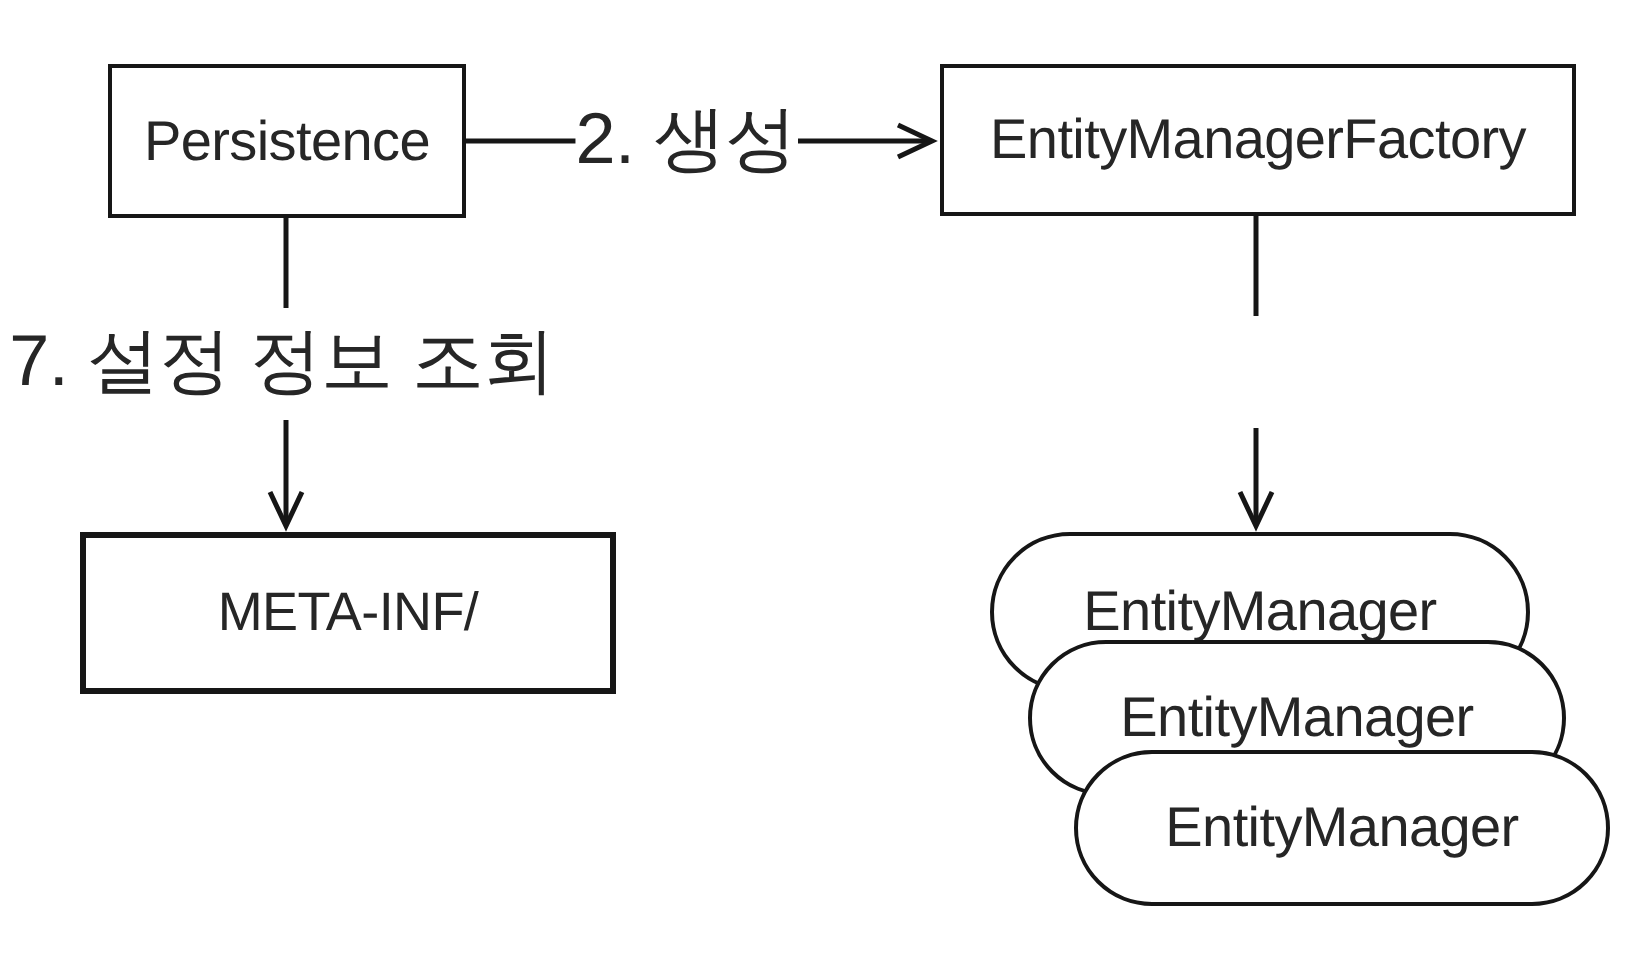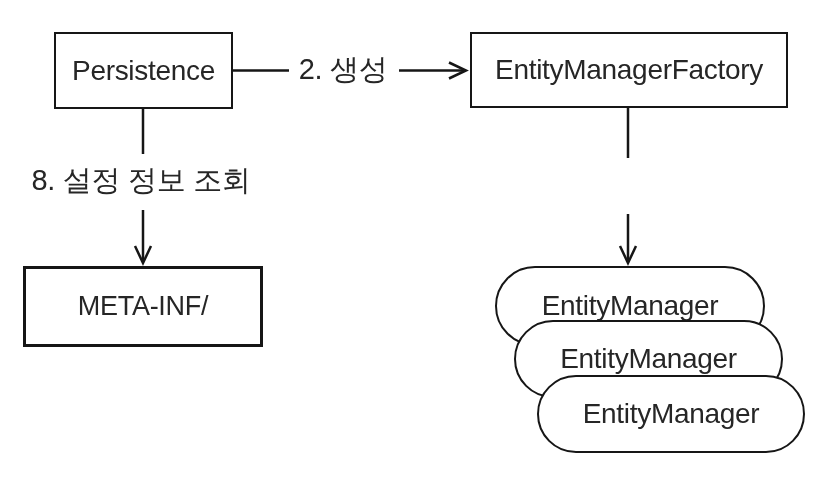--- a/index.html
+++ b/index.html
@@ -52,40 +52,40 @@
     width: 179px;
     height: 77px;
   }
   .node-emf {
     left: 470px;
     top: 32px;
     width: 318px;
     height: 76px;
   }
   .node-metainf {
-    left: 23px;
+    left: 40px;
     top: 266px;
-    width: 240px;
+    width: 268px;
     height: 81px;
     border-width: 3px;
     font-size: 27px;
     line-height: 1.1;
   }
   .node-em {
     border-radius: 40px;
     width: 270px;
     height: 80px;
   }
   .node-em-1 { left: 495px; top: 266px; }
   .node-em-2 { left: 514px; top: 320px; width: 269px; height: 78px; }
   .node-em-3 { left: 537px; top: 375px; width: 268px; height: 78px; }
   .edge-label {
     position: absolute;
     transform: translate(-50%, -50%);
-    font-size: 29px;
+    font-size: 36px;
     letter-spacing: -0.3px;
     white-space: nowrap;
     background: #ffffff;
     text-align: center;
   }
   .edge-label-step1 { left: 141px; top: 181px; }
   .edge-label-step2 { left: 343px; top: 70px; }
   .edge-label-step3 { left: 628px; top: 186px; }
 </style>
 </head>
@@ -125,16 +125,16 @@
   <div class="node node-em node-em-1">
     <span>EntityManager</span>
   </div>
   <div class="node node-em node-em-2">
     <span>EntityManager</span>
   </div>
   <div class="node node-em node-em-3">
     <span>EntityManager</span>
   </div>
 
-  <div class="edge-label edge-label-step1">8. 설정 정보 조회</div>
+  <div class="edge-label edge-label-step1">7. 설정 정보 조회</div>
   <div class="edge-label edge-label-step2">2. 생성</div>
 
 </div>
 
 </body></html>

